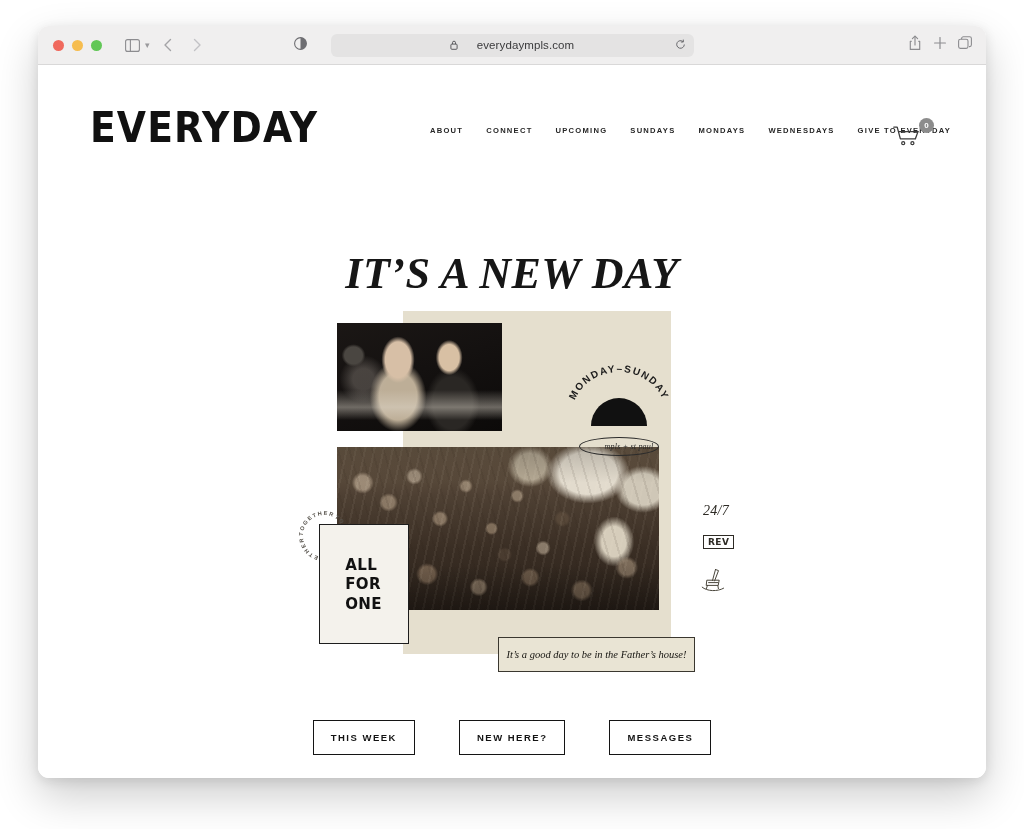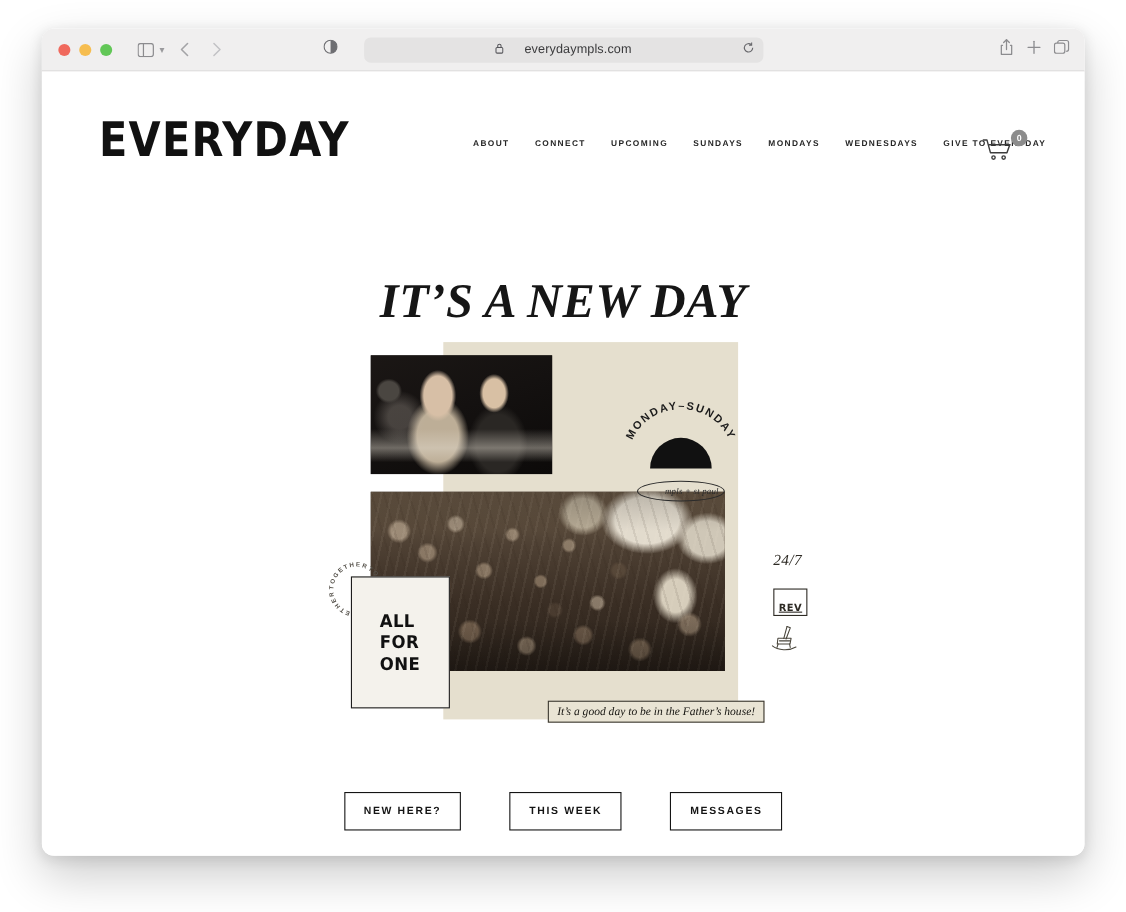--- a/index.html
+++ b/index.html
@@ -278,28 +278,27 @@
     font-style: italic;
     font-size: 14px;
     color: #2d2a24;
     letter-spacing: 0.3px;
   }
   .mark-rev {
     position: absolute;
     left: 440px;
     top: 224px;
     border: 1.4px solid #2d2a24;
-    padding: 13px 4px 1px 4px;
+    padding: 2px 4px 1px 4px;
     font-family: "DejaVu Sans", sans-serif;
     font-weight: 700;
     font-size: 9px;
     letter-spacing: 0.4px;
     color: #2d2a24;
     line-height: 1;
-    text-decoration: underline;
   }
   .mark-chair {
     position: absolute;
     left: 436px;
     top: 256px;
   }
 
   
   .together-badge {
     position: absolute;
@@ -332,21 +331,21 @@
     text-align: left;
     transform: scaleX(0.94);
   }
 
   
   .quote-box {
     position: absolute;
     left: 235px;
     top: 326px;
     width: 197px;
-    height: 20px;
+    height: 35px;
     border: 1px solid #3a372f;
     background: #e9e4d4;
     display: flex;
     align-items: center;
     justify-content: center;
   }
   .quote-box span {
     font-family: "Liberation Serif", serif;
     font-style: italic;
     font-size: 10.5px;
@@ -594,19 +593,19 @@
           <div>ONE</div>
         </div>
       </div>
 
       <div class="quote-box">
         <span>It’s a good day to be in the Father’s house!</span>
       </div>
     </div>
 
     <div class="cta-row">
+      <button class="cta-btn">THIS WEEK</button>
       <button class="cta-btn">NEW HERE?</button>
-      <button class="cta-btn">THIS WEEK</button>
       <button class="cta-btn">MESSAGES</button>
     </div>
 
   </div>
 </div>
 
 </body></html>

